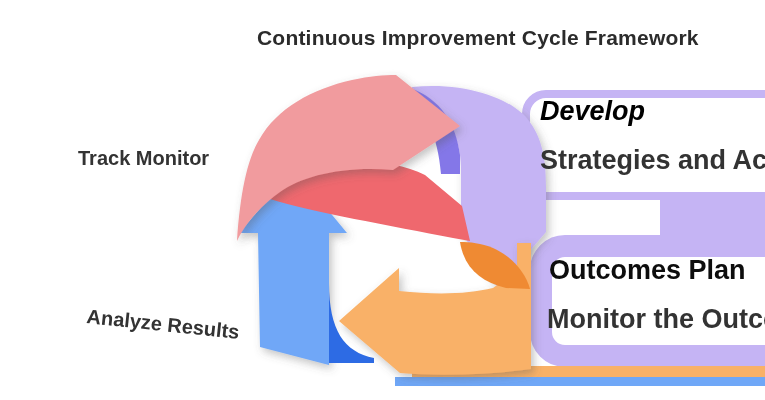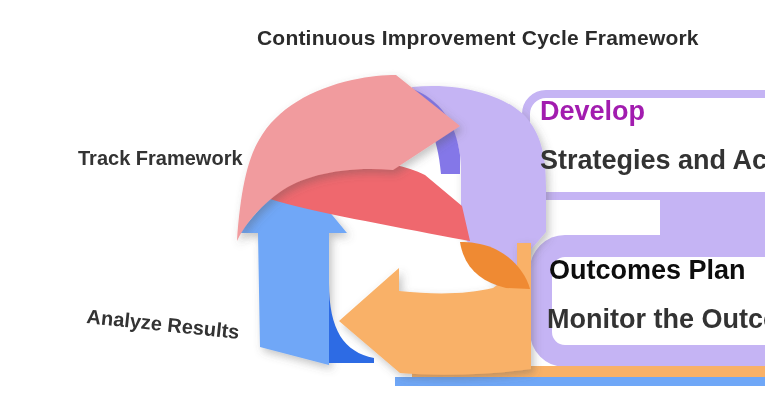--- a/index.html
+++ b/index.html
@@ -47,23 +47,23 @@
     <path d="M 327,321 L 387,268 L 387,291 C 425,295 456,294 481,288 L 505,271 L 505,243 L 519,243
              L 519,369 C 475,375 425,376 388,373 Z" filter="url(#ds)" fill="#F9B167"></path>
     <path d="M 448,242 C 452,267 468,282 494,288 L 518,289 C 513,271 499,256 481,248 C 469,243 458,242 448,242 Z" fill="#EF8A33"></path>
 
     <path d="M 225,241 C 228,195 235,160 247,140 C 265,108 300,89 340,80 C 358,76 372,75 384,75
              L 448,126 L 381,170 C 330,166 291,176 268,192 C 250,205 234,222 225,241 Z" filter="url(#ds)" fill="#F19B9E"></path>
   </svg>
 
   <div class="lbl title" style="color: rgb(43, 43, 43);">Continuous Improvement Cycle Framework</div>
 
-  <div class="lbl lbl-left-top" style="color: rgb(51, 51, 51);">Track Framework</div>
+  <div class="lbl lbl-left-top" style="color: rgb(51, 51, 51);">Track Monitor</div>
 
   <div class="lbl lbl-left-bottom" style="color: rgb(51, 51, 51);">Analyze Results</div>
 
-  <div class="lbl lbl-rt1" style="color: #a21caf;">Develop</div>
+  <div class="lbl lbl-rt1" style="color: #000000; font-style: italic;">Develop</div>
   <div class="lbl lbl-rt2" style="color: rgb(51, 51, 51);">Strategies and Action Plans</div>
 
   <div class="lbl lbl-rb1" style="color: rgb(13, 13, 13);">Outcomes Plan</div>
   <div class="lbl lbl-rb2" style="color: rgb(51, 51, 51);">Monitor the Outcomes</div>
 
 </div>
 
 </body></html>

